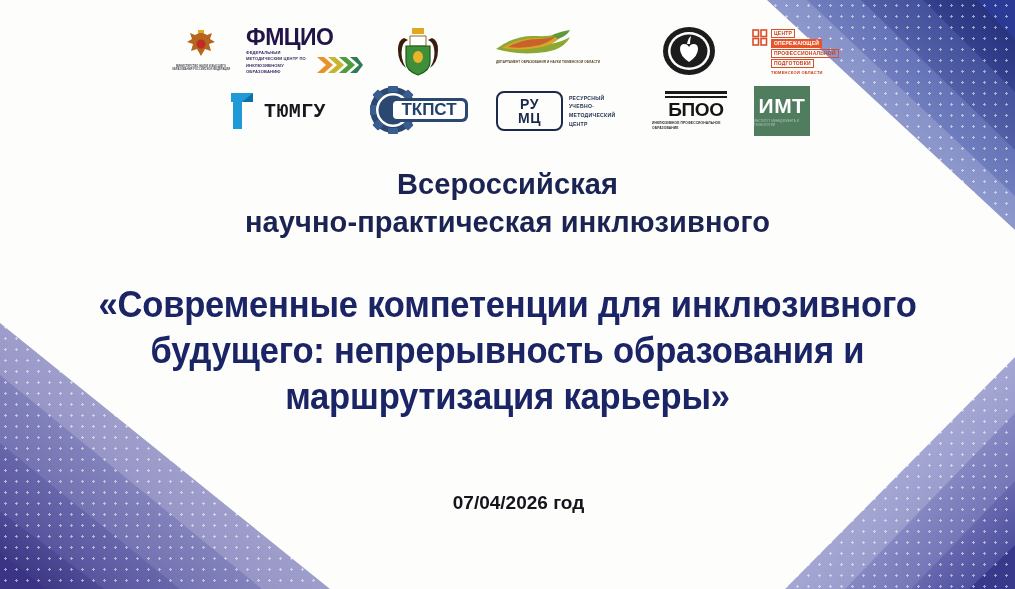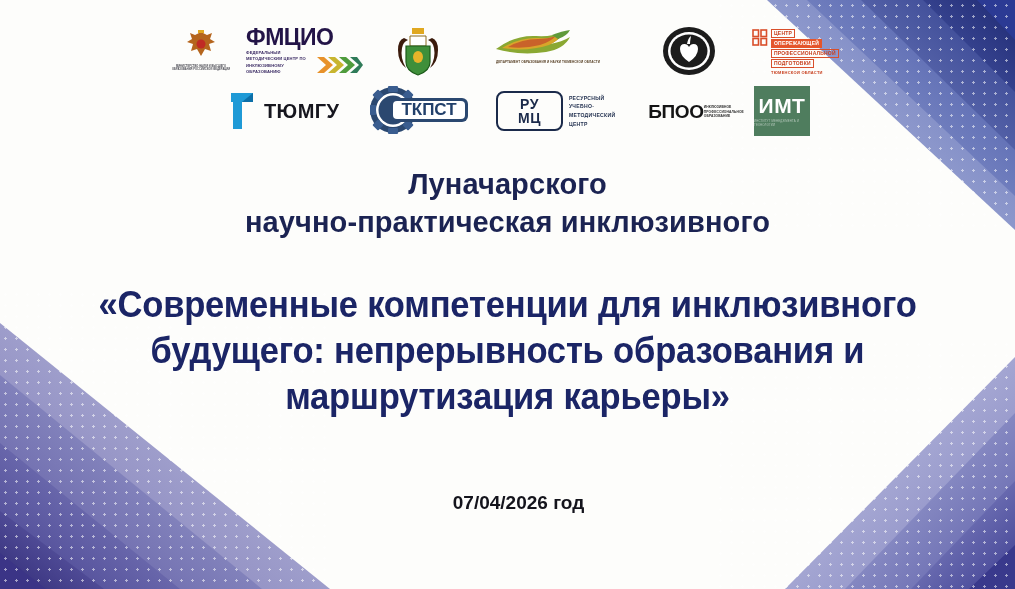--- a/index.html
+++ b/index.html
@@ -55,21 +55,21 @@
   .l-fmcio    { left: 246px; top: 6px;  width: 124px; height: 52px; }
   .l-gerb     { left: 392px; top: 4px;  width: 54px;  height: 56px; }
   .l-depobr   { left: 478px; top: 10px; width: 122px; height: 48px; flex-direction: column; align-items: flex-end;}
   .l-circle   { left: 662px; top: 6px;  width: 56px;  height: 52px; }
   .l-copp     { left: 752px; top: 6px;  width: 86px;  height: 54px; }
 
   
   .l-tgu      { left: 228px; top: 66px; width: 122px; height: 52px; }
   .l-tkpst    { left: 368px; top: 66px; width: 106px; height: 50px; }
   .l-rumc     { left: 496px; top: 66px; width: 130px; height: 52px; }
-  .l-bpoo     { left: 652px; top: 66px; width: 88px;  height: 52px; flex-direction: row; justify-content: center; }
+  .l-bpoo     { left: 652px; top: 66px; width: 88px;  height: 52px; flex-direction: column; justify-content: center; }
   .l-imt      { left: 754px; top: 66px; width: 58px;  height: 52px; }
 
   
   .eagle-wrap { display:flex; flex-direction:column; align-items:center; }
   .eagle-cap {
     margin-top: 2px;
     font-size: 2.6px;
     line-height: 1.35;
     text-align: center;
     color: #4a4a52;
@@ -134,20 +134,21 @@
     margin-top: 1px;
   }
 
   
   .tgu-name {
     font-weight: 900;
     font-size: 20px;
     color: #16161e;
     letter-spacing: .4px;
     margin-left: 6px;
+    font-family: Liberation Mono, monospace;
   }
 
   
   .rumc-box {
     border: 2.2px solid #1b2a4a;
     border-radius: 8px;
     padding: 4px 20px;
     font-weight: 900;
     font-size: 14px;
     line-height: 1.0;
@@ -484,21 +485,21 @@
     <div class="logo l-imt">
       <div class="imt-box">
         <div class="imt-name">ИМТ</div>
         <div class="imt-sub">ИНСТИТУТ МЕНЕДЖМЕНТА И ТЕХНОЛОГИЙ</div>
       </div>
     </div>
 
   </div>
 
   <div class="headline">
-    <div>Луначарского</div>
+    <div>Всероссийская</div>
     <div>научно-практическая инклюзивного</div>
   </div>
 
   <div class="conf-title">
     <div>«Современные компетенции для инклюзивного</div>
     <div>будущего: непрерывность образования и</div>
     <div>маршрутизация карьеры»</div>
   </div>
 
   <div class="event-info">

